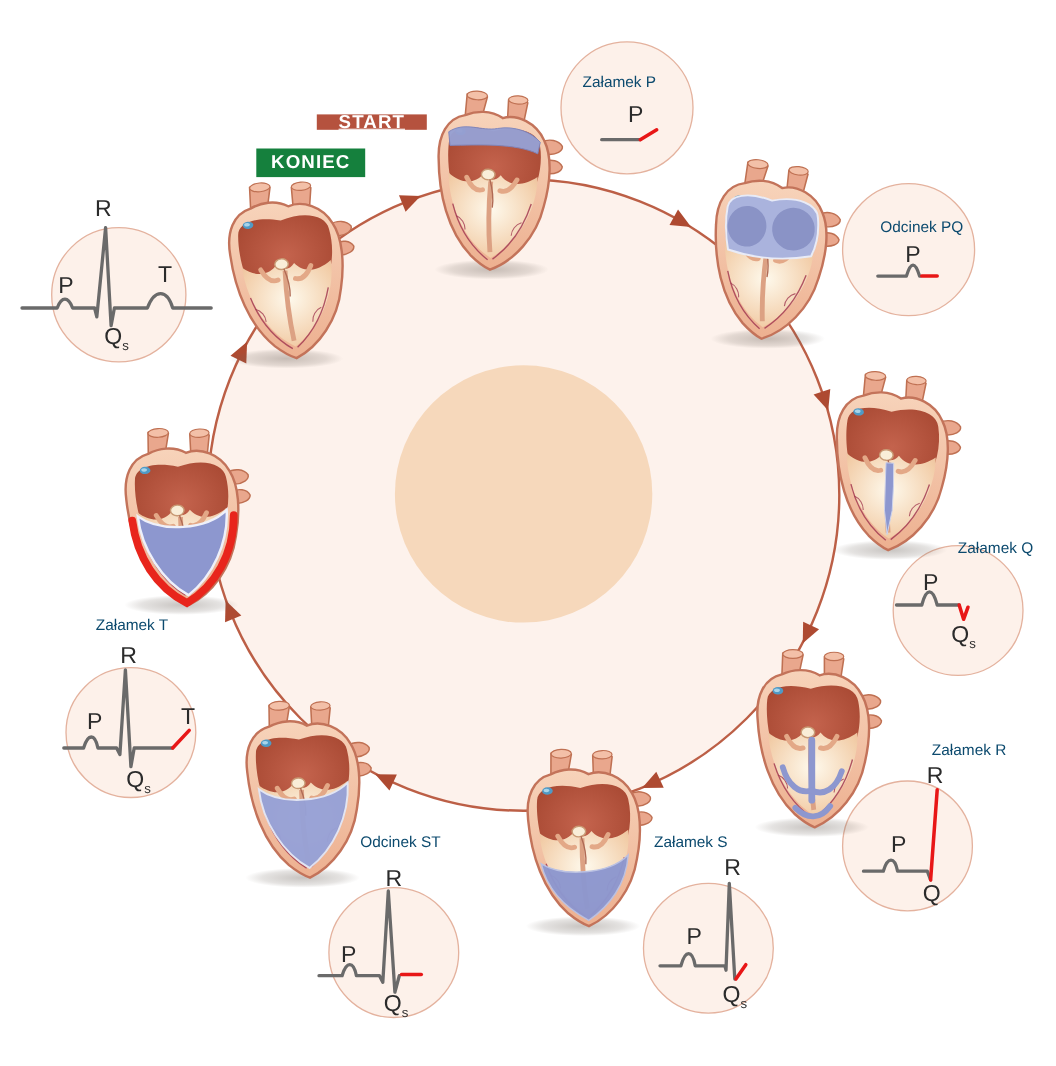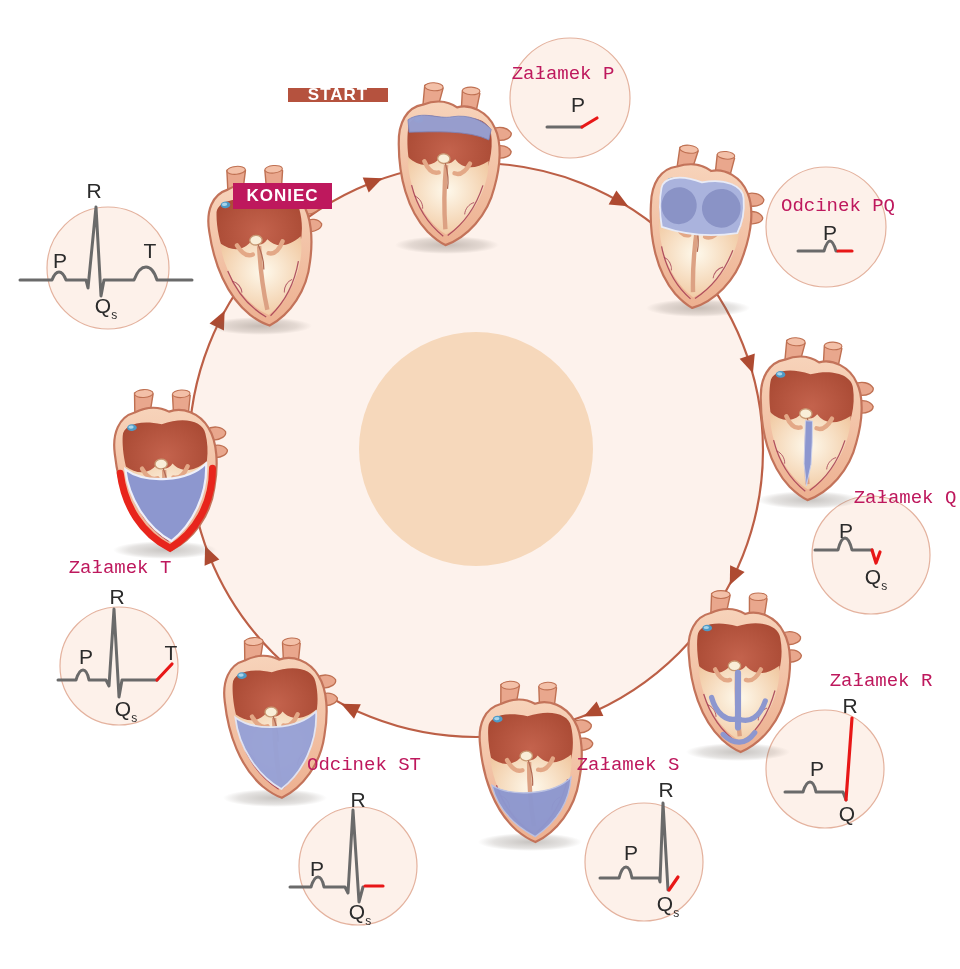--- a/index.html
+++ b/index.html
@@ -9,27 +9,27 @@
   }
   #scene{position:absolute;left:0;top:0;z-index:1;}
   #labels{position:absolute;left:0;top:0;width:960px;height:969px;z-index:2;pointer-events:none;}
   .lbl{
     position:absolute;transform:translate(-50%,-50%);
     color:#2b2b2b;font-size:21px;line-height:1;white-space:nowrap;
   }
   .lbl sub{font-size:12px;}
   .inset-title{
     position:absolute;transform:translate(-50%,-50%);
-    color:#be185d;font-size:19px;line-height:1;white-space:nowrap;font-family:Liberation Mono, monospace;
+    color:#0c4a6e;font-size:14px;line-height:1;white-space:nowrap;
   }
   .badge{
     position:absolute;z-index:3;display:flex;align-items:center;justify-content:center;
     color:#ffffff;font-weight:bold;font-size:17px;letter-spacing:1px;
   }
-  .badge-start{left:288px;top:88px;width:100px;height:14px;}
+  .badge-start{left:288px;top:104px;width:100px;height:14px;text-decoration:underline;}
   .badge-koniec{left:233px;top:135px;width:99px;height:26px;}
 </style>
 </head>
 <body>
 
 <div class="stage">
 
   <svg id="scene" width="960" height="969" viewBox="0 0 960 969">
     <defs>
       <linearGradient id="gBody" x1="0" y1="0" x2="0" y2="1">
@@ -220,14 +220,14 @@
       <div class="lbl" style="left: 317px; top: 868px;"><span>P</span></div>
       <div class="lbl" style="left: 360px; top: 914px;"><span>Q</span><sub>s</sub></div>
       <div class="inset-title" style="left: 120px; top: 568px;">Załamek T</div>
       <div class="lbl" style="left: 117px; top: 596px;"><span>R</span></div>
       <div class="lbl" style="left: 86px; top: 656px;"><span>P</span></div>
       <div class="lbl" style="left: 171px; top: 652px;"><span>T</span></div>
       <div class="lbl" style="left: 126px; top: 711px;"><span>Q</span><sub>s</sub></div>
     </div>
 
   <div class="badge badge-start" style="background: rgb(181, 82, 62); color: rgb(255, 255, 255);">START</div>
-  <div class="badge badge-koniec" style="background: #be185d; color: rgb(255, 255, 255); margin-top: 48px;">KONIEC</div>
+  <div class="badge badge-koniec" style="background: #15803d; color: rgb(255, 255, 255);">KONIEC</div>
 </div>
 
 </body></html>

